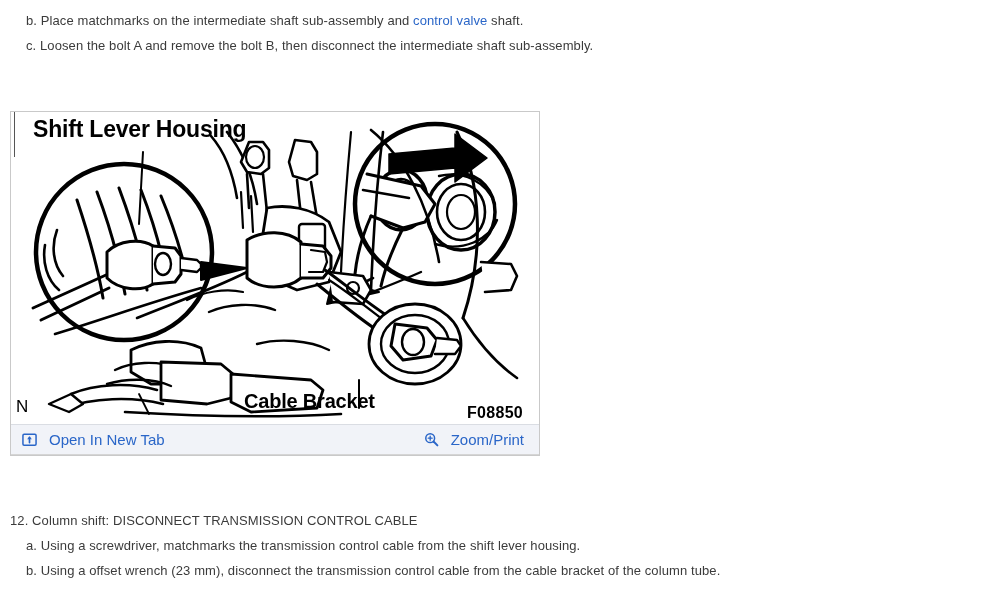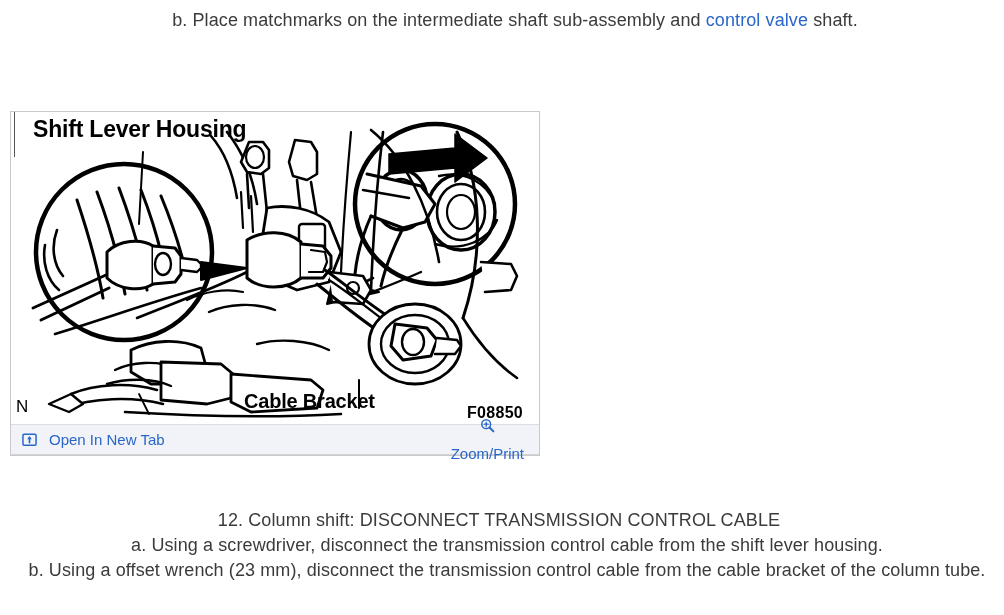--- a/index.html
+++ b/index.html
@@ -30,26 +30,25 @@
     top: 8px;
     width: 1004px;
   }
   .steps-bottom {
     position: absolute;
     left: 0;
     top: 508px;
     width: 988px;
   }
   .step-line {
-    font-size: 18px;
+    font-size: 13px;
     line-height: 25px;
     color: #3b3b3b;
     white-space: nowrap;
     letter-spacing: 0.1px;
-    text-align: center;
   }
   .indent-0 { padding-left: 10px; }
   .indent-1 { padding-left: 26px; }
 
   .link {
     color: #2a66c8;
     text-decoration: none;
     cursor: pointer;
   }
 
@@ -145,41 +144,45 @@
     color: #2a66c8;
     font-size: 15px;
     cursor: pointer;
     user-select: none;
     background: none;
     border: none;
     font-family: "Liberation Sans", sans-serif;
     padding: 0;
   }
   .tb-left  { margin-left: 11px; }
-  .tb-right { margin-right: 15px; flex-direction: column; }
+  .tb-right { margin-right: 15px; }
   .tb-icon {
     display: inline-flex;
     align-items: center;
     justify-content: center;
     width: 15px;
     height: 15px;
   }
 </style>
 </head>
 <body>
 
 <div class="page">
 
   <div class="steps-top">
 
     <div class="step-line indent-1">
       <span>b.</span>
       <span>Place matchmarks on the intermediate shaft sub-assembly and </span><a class="link" href="#">control valve</a><span> shaft.</span>
     </div>
 
+    <div class="step-line indent-1">
+      <span>c.</span>
+      <span>Loosen the bolt A and remove the bolt B, then disconnect the intermediate shaft sub-assembly.</span>
+    </div>
 
   </div>
 
   <div class="figure-panel">
 
     <div class="figure-image-area">
 
       <div class="edge-tick"></div>
 
       <svg class="figure-svg" width="528" height="312" viewBox="0 0 528 312" fill="none" stroke="#000" stroke-width="2.2" stroke-linecap="round" stroke-linejoin="round">
@@ -320,17 +323,17 @@
         </span>
         <span class="tb-label">Zoom/Print</span>
       </button>
 
     </div>
 
   </div>
 
   <div class="steps-bottom">
     <div class="step-line indent-0">12. Column shift: DISCONNECT TRANSMISSION CONTROL CABLE</div>
-    <div class="step-line indent-1">a. Using a screwdriver, disconnect the transmission control cable from the shift lever housing.</div>
+    <div class="step-line indent-1">a. Using a screwdriver, matchmarks the transmission control cable from the shift lever housing.</div>
     <div class="step-line indent-1">b. Using a offset wrench (23 mm), disconnect the transmission control cable from the cable bracket of the column tube.</div>
   </div>
 
 </div>
 
 </body></html>

